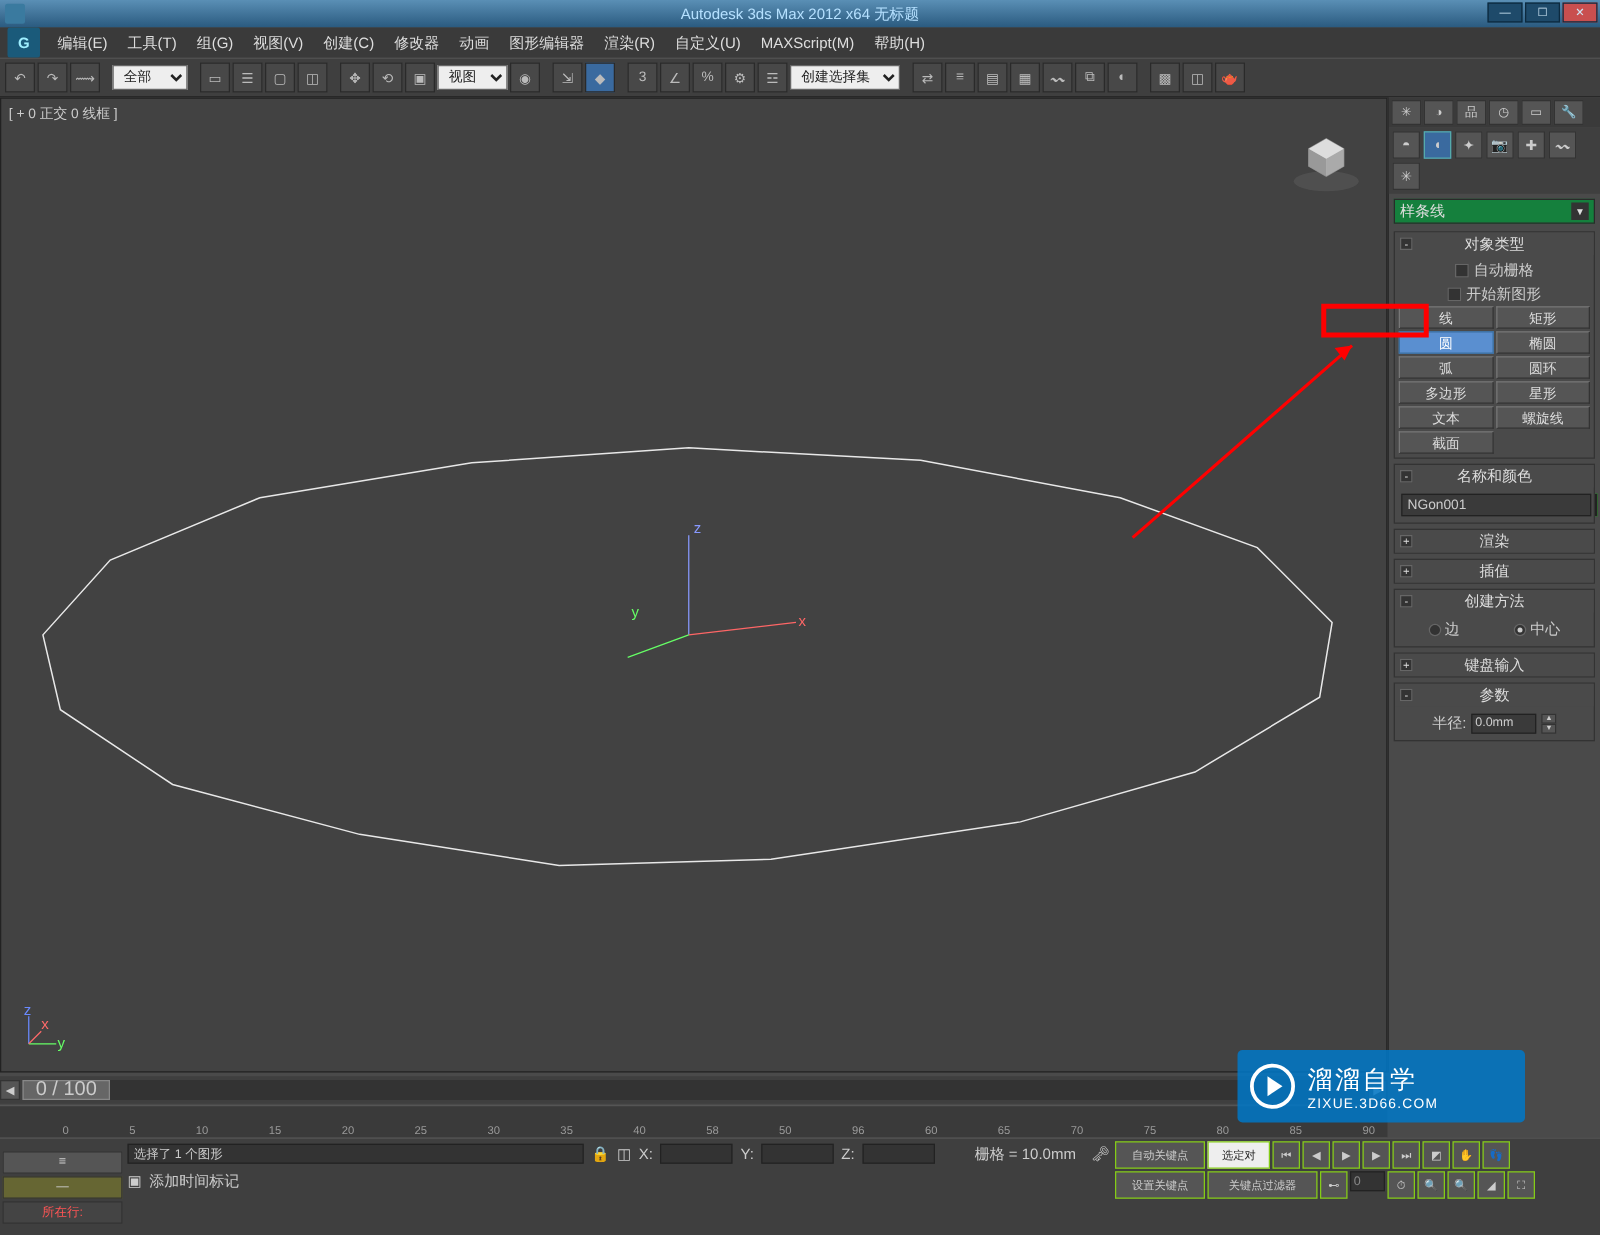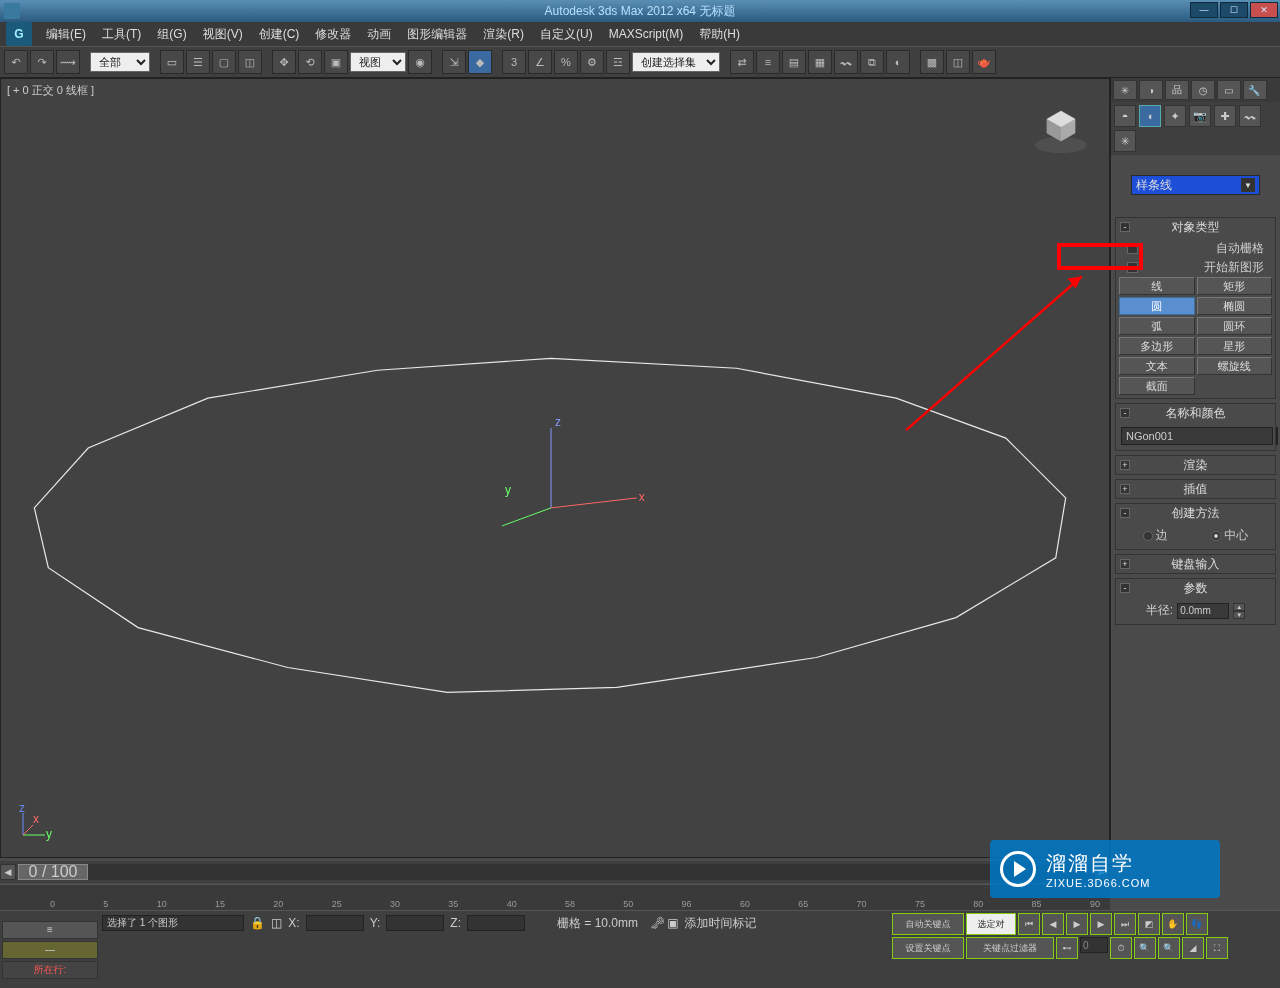--- a/index.html
+++ b/index.html
@@ -19,27 +19,27 @@
 .tb-select{height:20px;background:#eee;color:#222;border:1px solid #666;font-size:11px;padding:0 4px}
 .workspace{position:absolute;left:0;top:78px;right:0;bottom:130px;display:flex}
 .viewport{flex:1;background:#424242;position:relative;border:1px solid #222}
 .viewport .vlabel{position:absolute;left:6px;top:4px;color:#ccc;font-size:11px}
 .cmdpanel{width:170px;background:#4a4a4a;border-left:1px solid #222;display:flex;flex-direction:column}
 .cmd-tabs{display:flex;flex-wrap:wrap;background:#3a3a3a;padding:2px;gap:2px}
 .cmd-tab{width:24px;height:20px;background:#555;border:1px solid #333;display:flex;align-items:center;justify-content:center;font-size:10px}
 .sub-tabs{display:flex;flex-wrap:wrap;background:#3f3f3f;padding:3px;gap:3px}
 .sub-tab{width:22px;height:22px;background:#555;border:1px solid #333;display:flex;align-items:center;justify-content:center;font-size:11px}
 .sub-tab.blue{background:#3a6a9f;border-color:#5aa}
-.drop{margin:20px;background:#1d4ed8;border:1px solid #2a2a2a;height:20px;display:flex;align-items:center;justify-content:space-between;padding:0 4px;color:#ddd}
+.drop{margin:4px;background:#15803d;border:1px solid #2a2a2a;height:20px;display:flex;align-items:center;justify-content:space-between;padding:0 4px;color:#ddd}
 .drop .arrow{width:14px;height:14px;background:#333;display:flex;align-items:center;justify-content:center;font-size:8px}
 .rollout{margin:2px 4px;background:#4a4a4a;border:1px solid #333}
 .rollout-h{height:18px;background:#4a4a4a;display:flex;align-items:center;justify-content:center;color:#ddd;position:relative;font-size:11px}
 .rollout-h .plus{position:absolute;left:4px;width:10px;height:10px;background:#333;border:1px solid #666;display:flex;align-items:center;justify-content:center;font-size:9px;line-height:1}
 .rollout-b{padding:3px}
-.chk-row{display:flex;align-items:center;padding:1px 8px;color:#ccc;font-size:11px;justify-content:space-between;gap:4px}
+.chk-row{display:flex;align-items:center;padding:1px 8px;color:#ccc;font-size:11px;justify-content:center;gap:4px}
 .chk-row .chk{width:11px;height:11px;background:#333;border:1px solid #666}
 .btn-grid{display:grid;grid-template-columns:1fr 1fr;gap:2px}
 .obj-btn{height:18px;background:#555;border:1px solid #333;border-top-color:#777;border-left-color:#777;display:flex;align-items:center;justify-content:center;color:#ddd;font-size:11px}
 .obj-btn.selected{background:#5a8fd0;color:#fff;border-color:#3a6fa0}
 .highlight-box{position:absolute;border:4px solid #ff0000;pointer-events:none}
 .name-row{display:flex;gap:3px;padding:2px}
 .name-input{flex:1;height:18px;background:#3a3a3a;border:1px solid #222;color:#ccc;padding:0 4px;font-size:11px}
 .color-sw{width:18px;height:18px;background:#2aff2a;border:1px solid #222}
 .radio-row{display:flex;justify-content:space-around;padding:2px;color:#ccc;font-size:11px}
 .radio-row .r{display:flex;align-items:center;gap:3px}
@@ -52,21 +52,21 @@
 .timeslider{position:absolute;left:0;right:170px;bottom:105px;height:22px;background:#3f3f3f;display:flex;align-items:center}
 .timeslider .sl-btn{width:16px;height:16px;background:#555;border:1px solid #333;font-size:9px;display:flex;align-items:center;justify-content:center}
 .timeslider .sl-track{flex:1;height:16px;background:#333;position:relative;margin:0 2px}
 .timeslider .sl-thumb{position:absolute;left:0;width:70px;height:16px;background:#666;border:1px solid #888;display:flex;align-items:center;justify-content:center;font-size:16px}
 .trackbar{position:absolute;left:0;right:170px;bottom:78px;height:26px;background:#3a3a3a;border-top:1px solid #555}
 .trackbar .ticks{position:absolute;left:50px;right:10px;top:0;height:26px;display:flex;justify-content:space-between;align-items:flex-end;padding-bottom:2px}
 .trackbar .tick{color:#999;font-size:9px}
 .statusarea{position:absolute;left:0;right:0;bottom:0;height:78px;background:#3f3f3f;border-top:1px solid #555;display:flex}
 .status-left{width:100px;display:flex;flex-direction:column;justify-content:center;padding:2px;gap:2px}
 .status-btn{height:18px;background:#555;border:1px solid #333;display:flex;align-items:center;justify-content:center;font-size:10px}
-.status-mid{flex:1;display:flex;flex-direction:row;padding:2px;gap:2px}
+.status-mid{flex:1;display:flex;flex-direction:column;padding:2px;gap:2px}
 .status-row{display:flex;align-items:center;gap:6px;height:20px}
 .status-input{height:16px;background:#333;border:1px solid #222;color:#ccc;padding:0 4px;font-size:10px;flex:1}
 .coord-field{width:58px;height:16px;background:#333;border:1px solid #222;color:#888;font-size:10px;padding:0 2px}
 .status-right{width:390px;display:flex;flex-wrap:wrap;align-content:flex-start;gap:2px;padding:2px}
 .sr-btn{width:22px;height:22px;background:#555;border:1px solid #84cc16;display:flex;align-items:center;justify-content:center;font-size:9px}
 .viewcube{position:absolute;right:18px;top:18px;width:60px;height:60px}
 .logo-overlay{position:absolute;right:60px;bottom:90px;width:230px;height:58px;background:rgba(0,120,200,0.85);border-radius:4px;display:flex;align-items:center;padding:0 10px;gap:10px}
 .logo-overlay .play{width:36px;height:36px;border:3px solid #fff;border-radius:50%;display:flex;align-items:center;justify-content:center}
 .logo-overlay .play::after{content:"";border-left:12px solid #fff;border-top:8px solid transparent;border-bottom:8px solid transparent;margin-left:3px}
 .logo-overlay .txt{color:#fff;display:flex;flex-direction:column}

